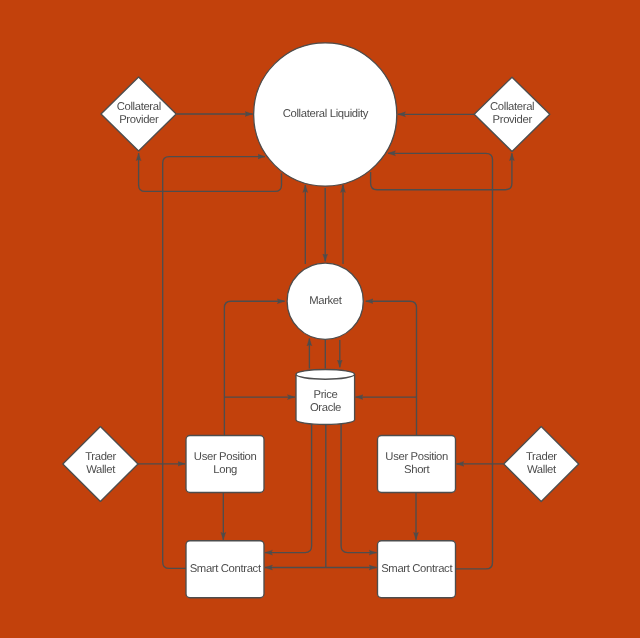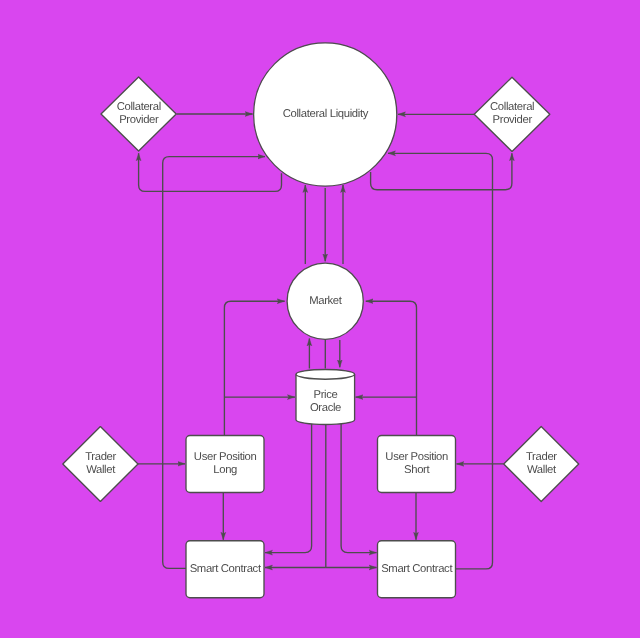--- a/index.html
+++ b/index.html
@@ -1,18 +1,18 @@
 <!DOCTYPE html>
 <html><head>
 <meta charset="utf-8">
 <title>Diagram</title>
 <style>
   html,body{margin:0;padding:0;background:#ffffff;}
   body{width:640px;height:638px;overflow:hidden;font-family:"Liberation Sans",sans-serif;}
-  #canvas{position:relative;width:640px;height:638px;background:#d946ef;}
+  #canvas{position:relative;width:640px;height:638px;background:#c2410c;}
   svg{display:block;transform:translateZ(0);}
   .nodelabel{fill:#4d4d4d;-webkit-font-smoothing:antialiased;text-rendering:geometricPrecision;font-family:"Liberation Sans",sans-serif;font-size:11.3px;letter-spacing:-0.35px;text-anchor:middle;}
 </style>
 </head>
 <body>
 
 <div id="canvas">
 <svg id="diagram" width="640" height="638" viewBox="0 0 640 638">
   <defs>
     <marker id="ah" markerWidth="10" markerHeight="8" refX="7.5" refY="4" orient="auto" markerUnits="userSpaceOnUse">

